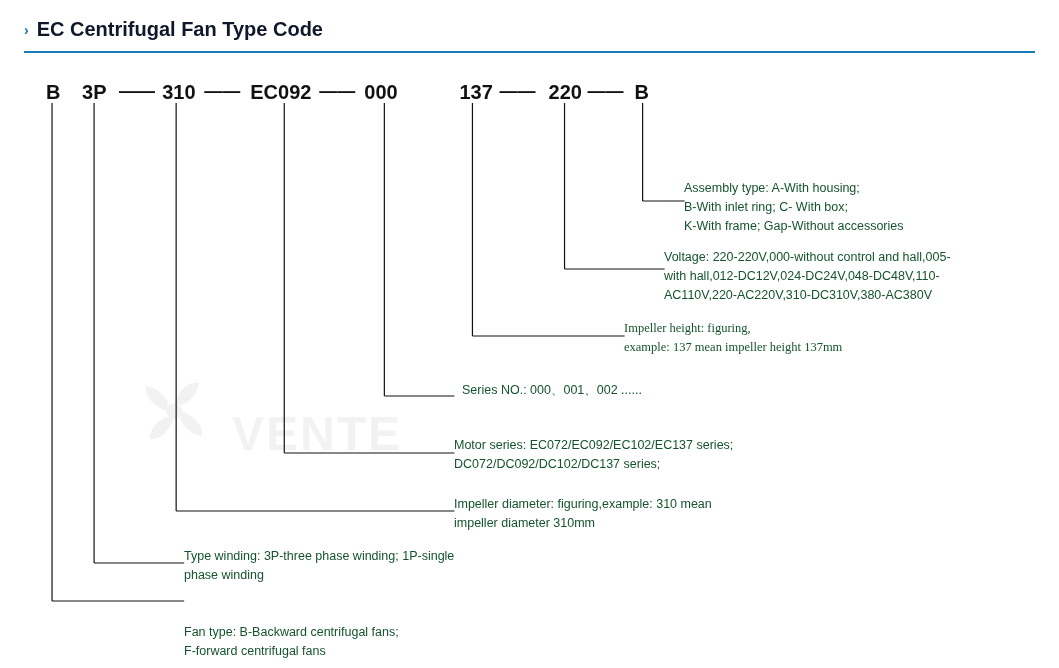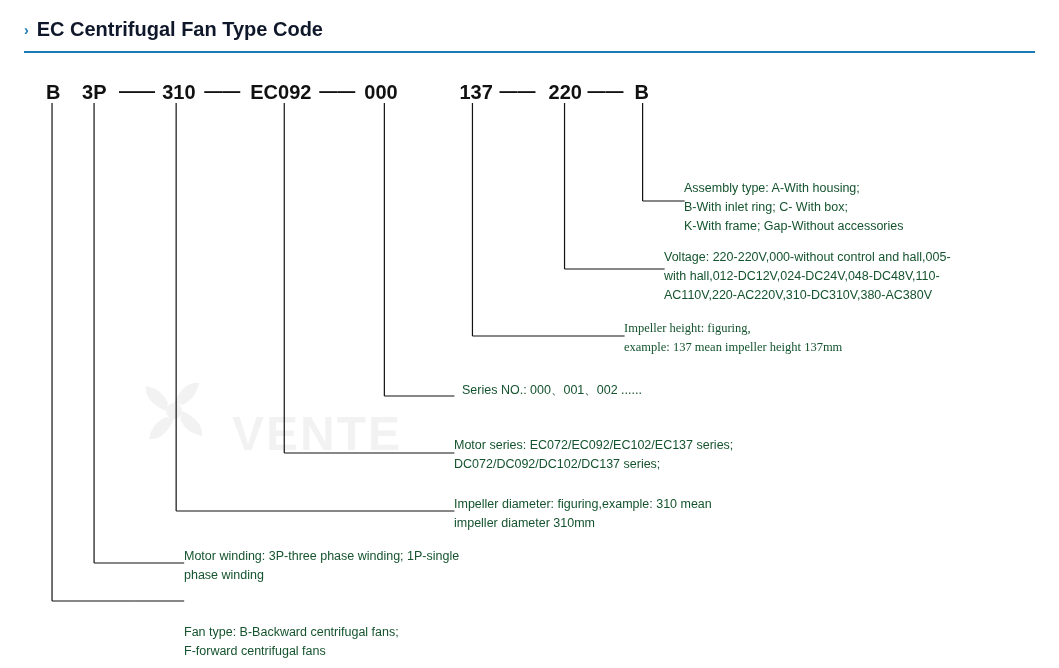--- a/index.html
+++ b/index.html
@@ -194,21 +194,21 @@
 
     <div class="annotation" style="left:430px; top:365px; max-width:380px;">
       <span>Motor series:  </span><span>EC072/EC092/EC102/EC137 series;<br>DC072/DC092/DC102/DC137 series;</span>
     </div>
 
     <div class="annotation" style="left:430px; top:424px; max-width:360px;">
       <span>Impeller diameter:  </span><span>figuring,example: 310 mean<br>impeller diameter 310mm</span>
     </div>
 
     <div class="annotation" style="left:160px; top:476px; max-width:380px;">
-      <span>Motor winding:  </span><span>3P-three phase winding;  1P-single<br>phase winding</span>
+      <span>Type winding:  </span><span>3P-three phase winding;  1P-single<br>phase winding</span>
     </div>
 
     <div class="annotation" style="left:160px; top:516px; max-width:380px;margin-top:36px;">
       <span>Fan type:  </span><span>B-Backward centrifugal fans;<br>F-forward centrifugal fans</span>
     </div>
 
   </div>
 </div>
 
 </body></html>

